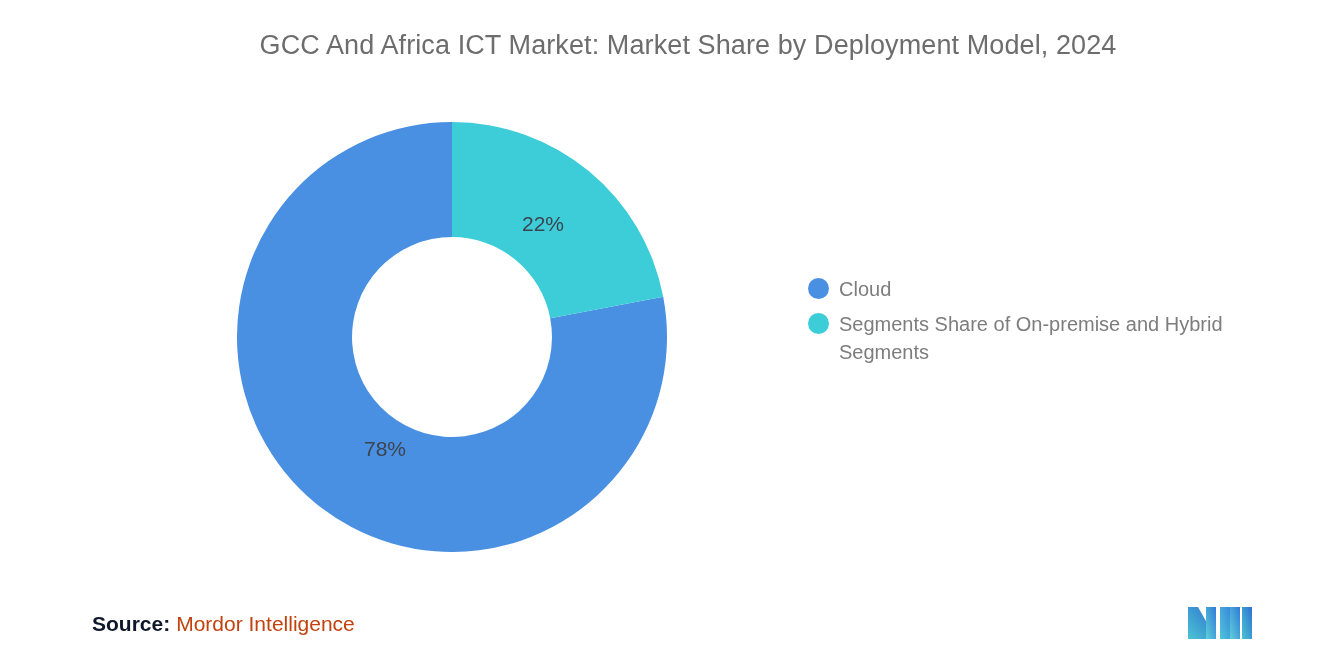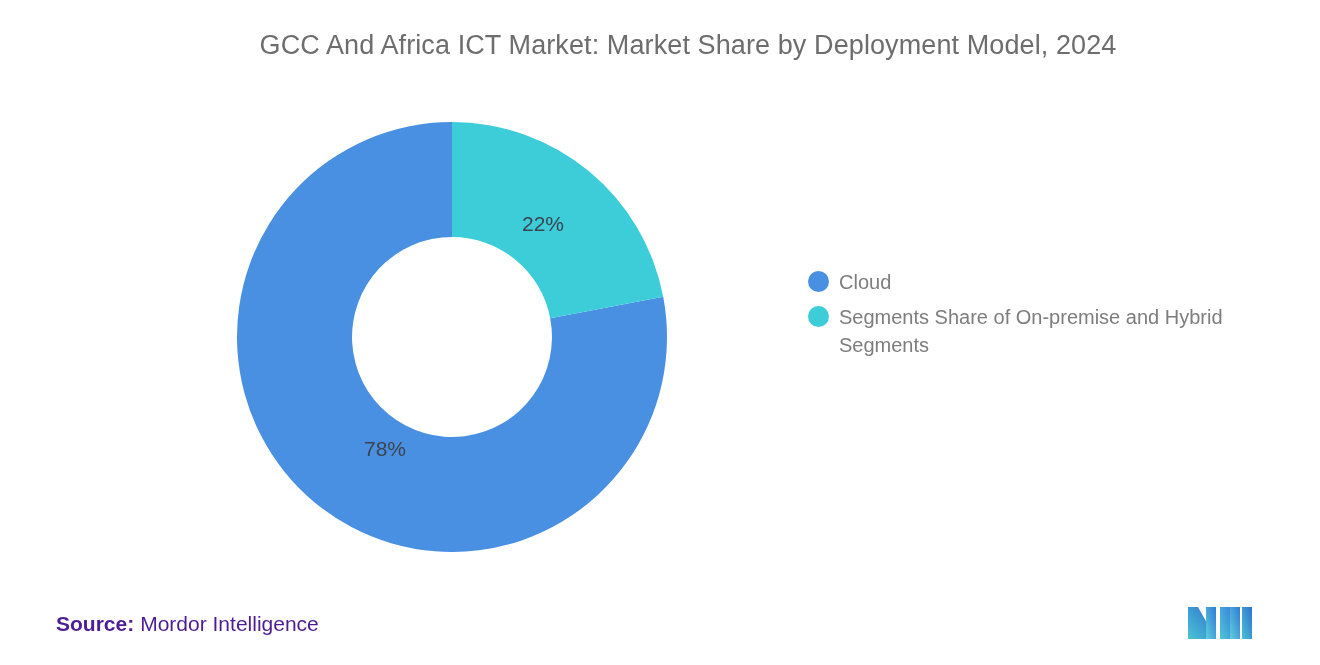--- a/index.html
+++ b/index.html
@@ -53,20 +53,21 @@
   #legend {
     position: absolute;
     left: 808px;
     top: 268px;
     width: 490px;
   }
   .legend-row {
     display: flex;
     align-items: flex-start;
     margin-bottom: 7px;
+    margin-top: 7px;
   }
   .legend-dot {
     flex: 0 0 auto;
     width: 21px;
     height: 21px;
     border-radius: 50%;
     margin-top: 3px;
     margin-right: 10px;
   }
   .legend-label {
@@ -79,25 +80,26 @@
   #source-line {
     position: absolute;
     left: 56px;
     top: 612px;
     font-size: 21px;
     color: #7a7a7a;
     white-space: nowrap;
   }
   #source-label {
     font-weight: bold;
-    color: #4c1d95;
+    color: #0f172a;
+    margin-left: 36px;
   }
   #source-value {
     font-weight: 400;
-    color: #4c1d95;
+    color: #c2410c;
     margin-left: 6px;
   }
   #brand-logo {
     position: absolute;
     left: 1186px;
     top: 597px;
     width: 68px;
     height: 44px;
   }
 </style>

